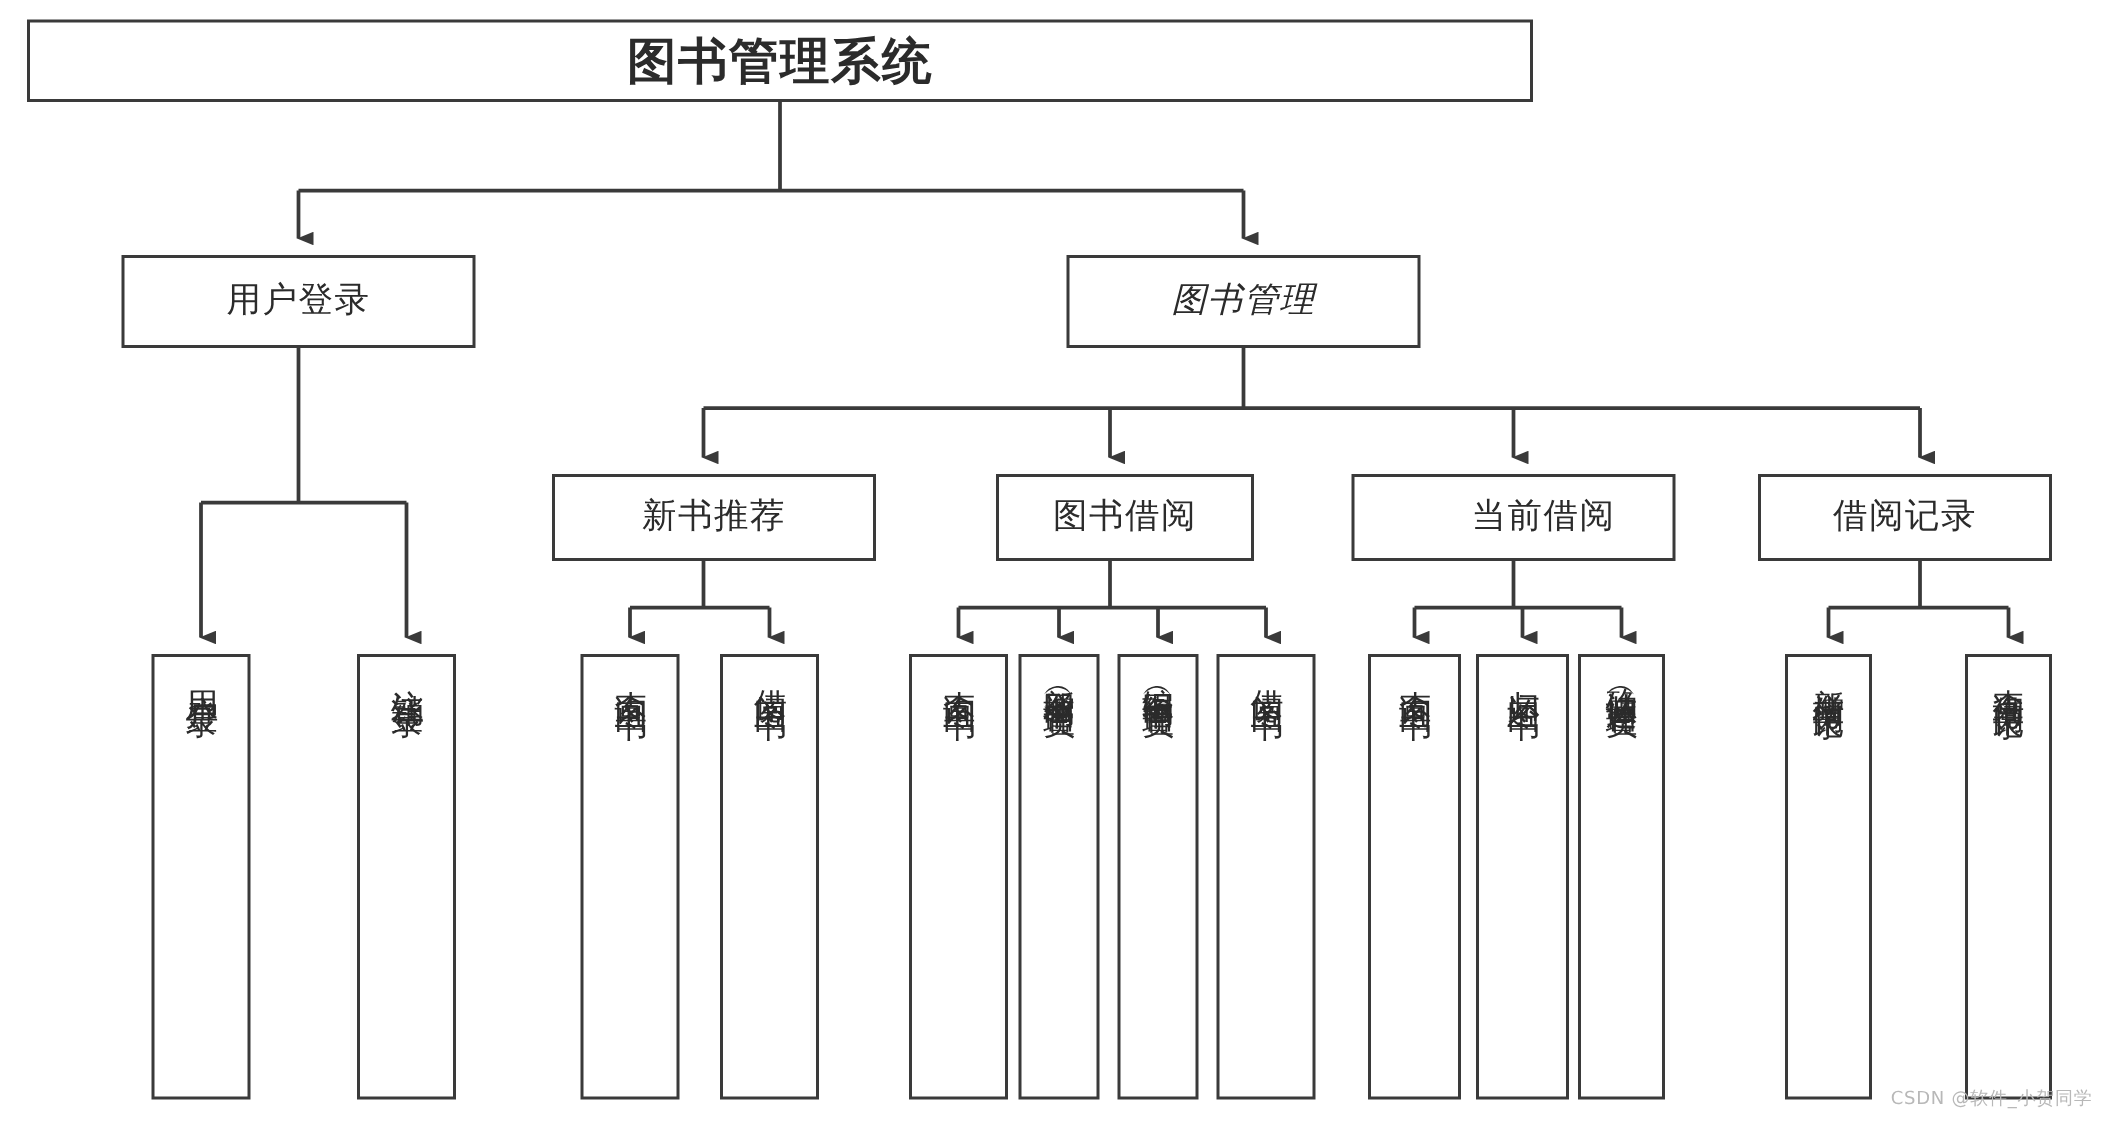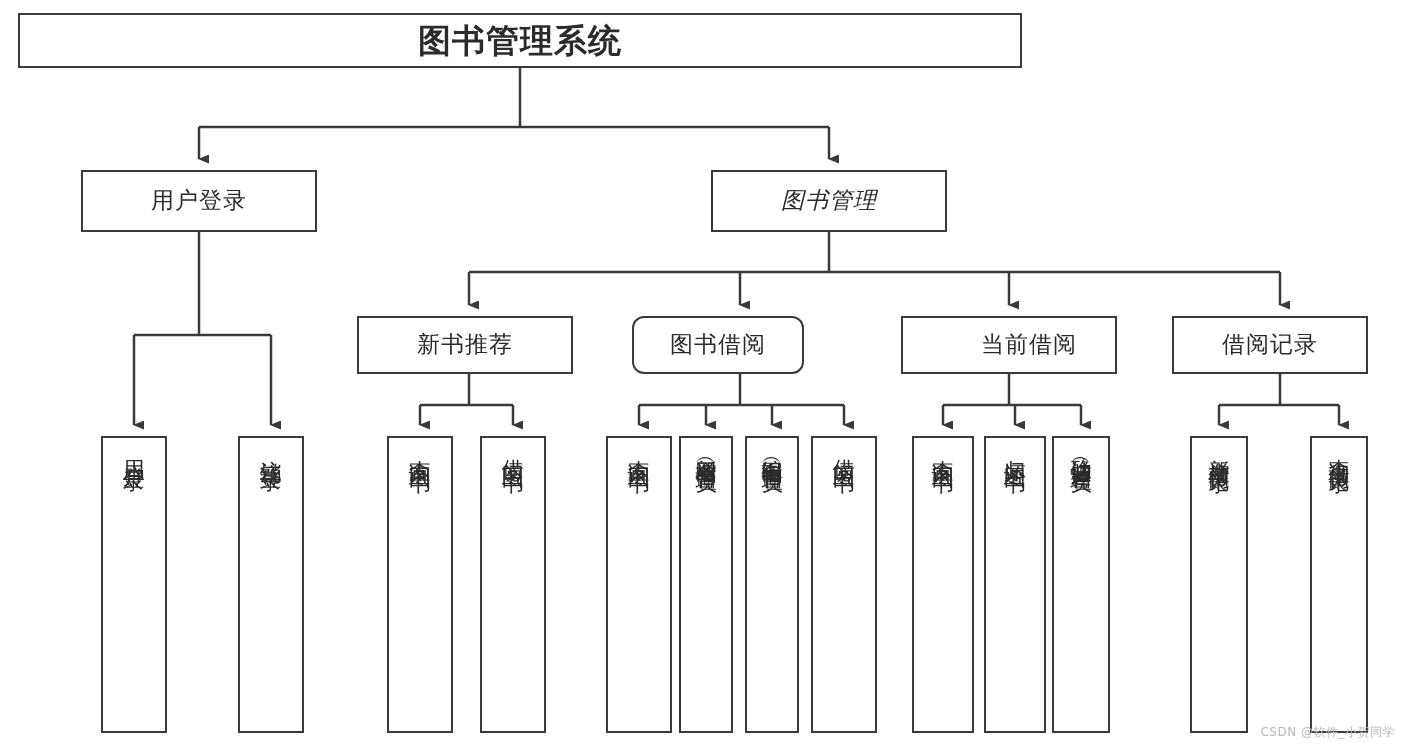--- a/index.html
+++ b/index.html
@@ -130,24 +130,24 @@
     <span>图书管理系统</span>
   </div>
 
   <div class="node horiz" style="left:81px; top:170px; width:236px; height:62px;">
     <span>用户登录</span>
   </div>
   <div class="node horiz" style="left:711px; top:170px; width:236px; height:62px;font-style:italic;">
     <span>图书管理</span>
   </div>
 
-  <div class="node horiz" style="left:357px; top:316px; width:216px; height:58px;align-items:center;">
+  <div class="node horiz" style="left:368px; top:316px; width:216px; height:58px;align-items:center;">
     <span>新书推荐</span>
   </div>
-  <div class="node horiz" style="left:632px; top:316px; width:172px; height:58px;border-radius:12px;">
+  <div class="node horiz" style="left:664px; top:316px; width:172px; height:58px;">
     <span>图书借阅</span>
   </div>
   <div class="node horiz" style="left:901px; top:316px; width:216px; height:58px;padding-left:40px;">
     <span>当前借阅</span>
   </div>
   <div class="node horiz" style="left:1172px; top:316px; width:196px; height:58px;">
     <span>借阅记录</span>
   </div>
 
   <div class="node vert" style="left:101px; top:436px; width:66px; height:297px;">

